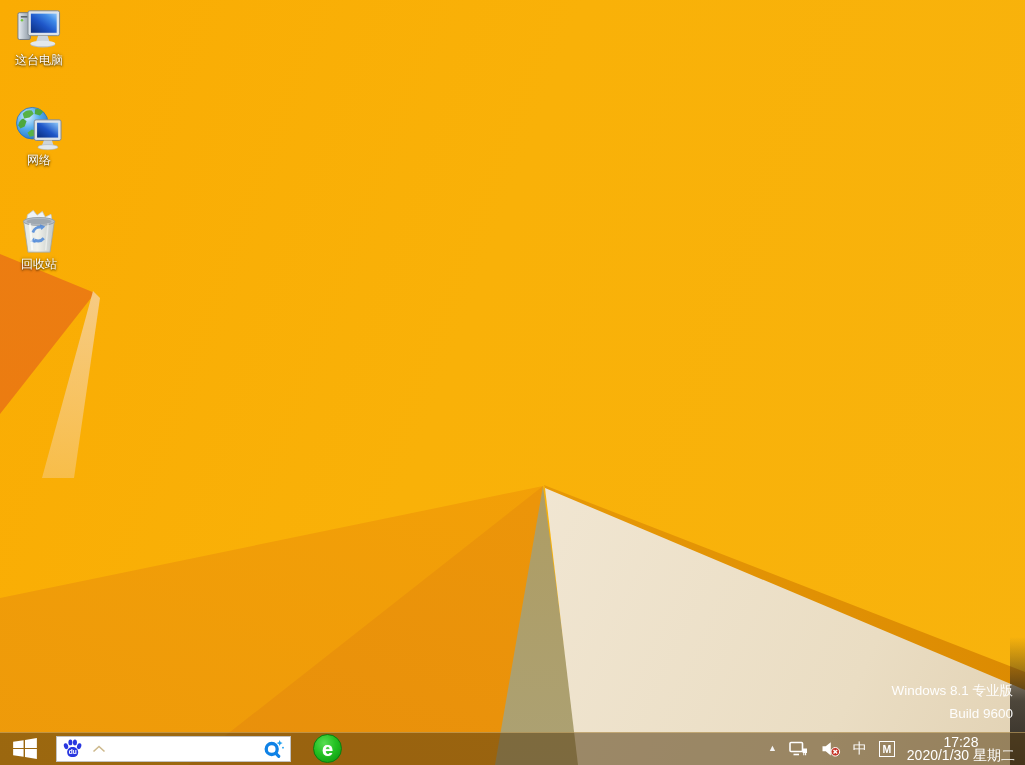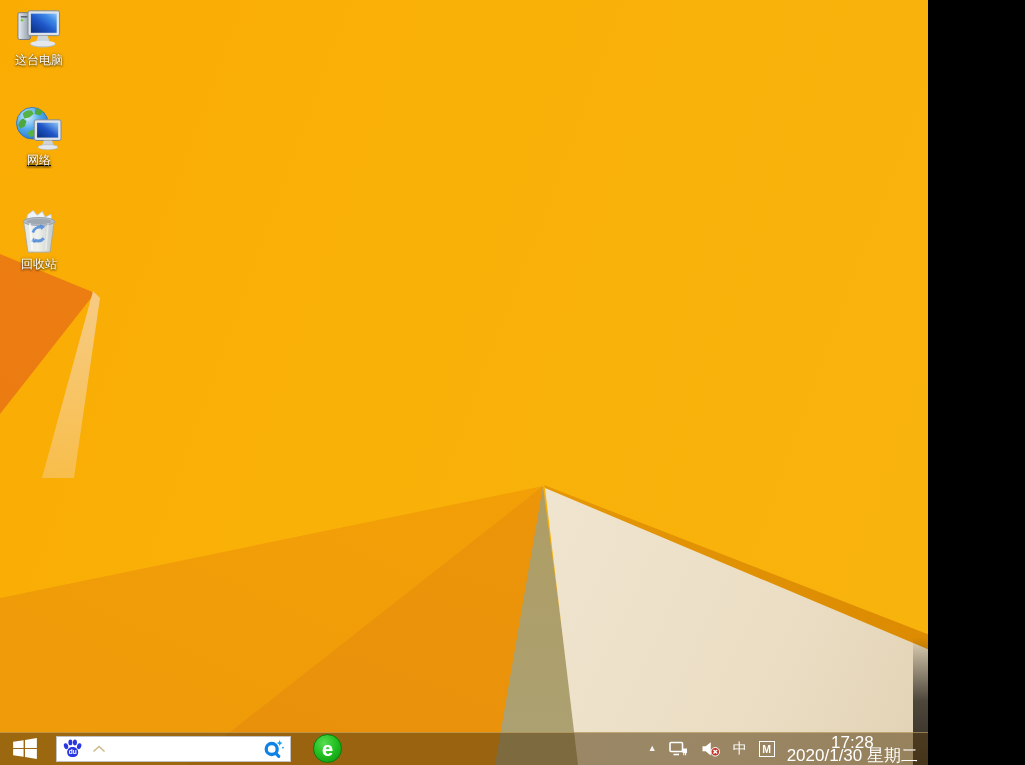--- a/index.html
+++ b/index.html
@@ -1,17 +1,17 @@
 <!DOCTYPE html>
 <html><head>
 <meta charset="utf-8">
 <style>
   html,body{margin:0;padding:0;background:#000;}
   *{box-sizing:border-box;}
-  .screen{position:relative;width:928px;height:765px;overflow:hidden;
+  .screen{position:relative;width:1025px;height:765px;overflow:hidden;
           font-family:"Liberation Sans",sans-serif;}
   
   .wp{position:absolute;inset:0;}
   .wp-base{background:linear-gradient(110deg,#FAAC03 0%,#F9B108 45%,#F8B30D 100%);}
   .wp-fan-mid{clip-path:polygon(543px 486px,0px 598px,0px 765px,500px 765px);
               background:linear-gradient(205deg,#F7A806 0%,#F3A007 55%,#EE9A0A 100%);}
   .wp-fan-deep{clip-path:polygon(543px 486px,188px 765px,502px 765px);
               background:linear-gradient(200deg,#F2A007 0%,#EC9509 60%,#E88F0C 100%);}
   .wp-fold-dark{clip-path:polygon(0px 254px,95px 293px,0px 414px);
               background:linear-gradient(220deg,#F18A1C 0%,#ED7E12 55%,#EA7A10 100%);}
@@ -51,21 +51,21 @@
            background:radial-gradient(circle at 38% 30%,#57dd52 0%,#23c122 45%,#13a315 80%,#0d8f11 100%);
            border:1px solid #0a7d10;display:flex;align-items:center;justify-content:center;
            color:#fff;font-weight:bold;font-size:20px;line-height:1;
            text-shadow:0 0 1px rgba(255,255,255,.7);}
   .tray{margin-left:auto;height:100%;display:flex;align-items:center;gap:12px;padding-right:10px;}
   .tray-chevron{color:#f4f4f4;font-size:9px;cursor:pointer;transform:translateY(-1px);}
   .tray-ico{display:flex;align-items:center;cursor:pointer;}
   .ime-lang{color:#fff;font-size:14px;cursor:pointer;}
   .ime-mode{width:16px;height:16px;border:1.5px solid #fff;color:#fff;font-size:10.5px;
             font-weight:bold;display:flex;align-items:center;justify-content:center;cursor:pointer;}
-  .clock{color:#fff;font-size:17px;line-height:13px;text-align:center;cursor:pointer;min-width:108px;}
+  .clock{color:#fff;font-size:14px;line-height:13px;text-align:center;cursor:pointer;min-width:108px;}
 </style>
 </head>
 <body>
 
 <div class="screen">
 
   <div class="wp wp-base"></div>
   <div class="wp wp-fan-mid"></div>
   <div class="wp wp-fan-deep"></div>
   <div class="wp wp-fold-dark"></div>
@@ -97,21 +97,21 @@
         <rect x="13.5" y="5" width="33" height="26" rx="2" fill="#dde3e9" stroke="#7d8790"></rect>
         <rect x="16.5" y="8" width="27" height="20" fill="url(#scG)"></rect>
         <path d="M24 31 h10 l2.2 7 H21.8 Z" fill="#cdd4da"></path>
         <ellipse cx="29" cy="40" rx="13" ry="3.4" fill="#b6bec6"></ellipse>
         <ellipse cx="29" cy="39.2" rx="13" ry="3" fill="#e2e8ed"></ellipse>
       </svg>
     </div>
     <div class="lbl">这台电脑</div>
   </div>
 
-  <div class="desk-icon" style="top:105px;text-decoration:underline;">
+  <div class="desk-icon" style="top:105px;">
     <div class="glyph">
       <svg width="48" height="46" viewBox="0 0 50 48">
         <defs>
           <radialGradient id="glG" cx=".35" cy=".3" r=".85">
             <stop offset="0" stop-color="#d8f0fe"></stop>
               <stop offset=".45" stop-color="#53abee"></stop>
               <stop offset="1" stop-color="#1e6cbd"></stop>
           </radialGradient>
           <linearGradient id="sc2G" x1="0" y1="1" x2="1" y2="0">
             <stop offset="0" stop-color="#0b2d7e"></stop>
@@ -151,20 +151,24 @@
         <path d="M25 17 l5.5 2.2 -4 3.8 z" fill="#4a86d8" opacity=".85"></path>
         <path d="M29 31.5 a8 8 0 0 1-9.5 2" fill="none" stroke="#4a86d8" stroke-width="3" opacity=".85"></path>
         <path d="M20.5 36.5 l-5.5-1.5 3.8-4.2 z" fill="#4a86d8" opacity=".85"></path>
         <path d="M14.5 16 l2.5 28" stroke="rgba(255,255,255,.65)" stroke-width="2.2"></path>
         <path d="M33.5 16 l-2.5 28" stroke="rgba(255,255,255,.45)" stroke-width="1.6"></path>
       </svg>
     </div>
     <div class="lbl">回收站</div>
   </div>
 
+  <div class="watermark">
+    <div>Windows 8.1 专业版</div>
+    <div>Build 9600</div>
+  </div>
 
   <div class="taskbar">
 
     <div class="start-btn">
       <span style="display:flex;">
         <svg width="26" height="25" viewBox="0 0 46 44">
           <path fill="#fff" d="M2 10 L20.5 7.2 V20.9 H2 Z M23 6.8 L44 3.6 V20.9 H23 Z M2 23.1 H20.5 V36.8 L2 34 Z M23 23.1 H44 V40.4 L23 37.2 Z"></path>
         </svg>
       </span>
     </div>

